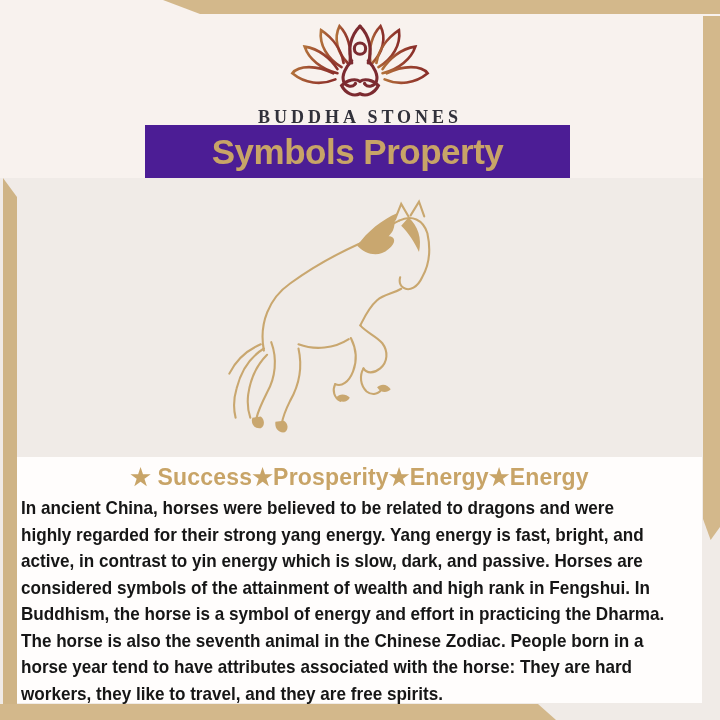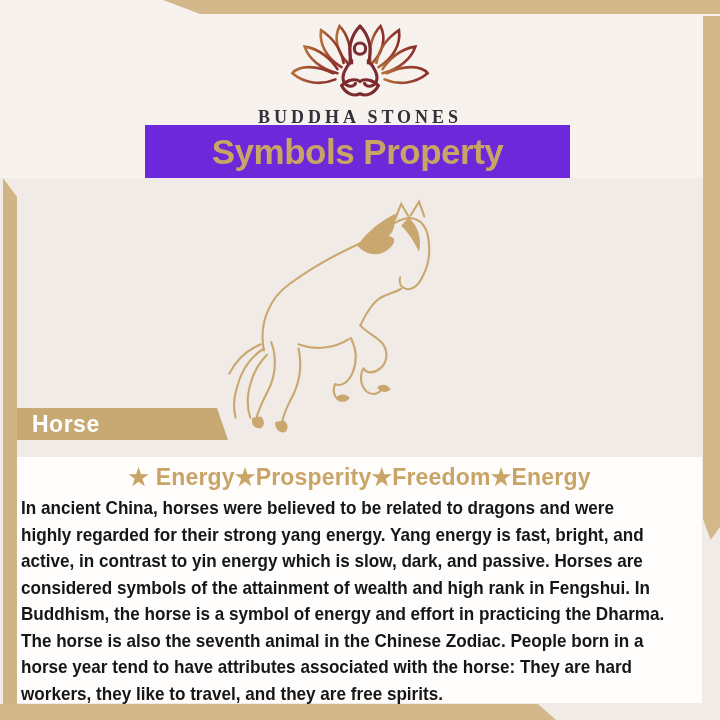--- a/index.html
+++ b/index.html
@@ -36,21 +36,21 @@
   
   .logo-wrap{position:absolute;top:22px;left:0;width:720px;text-align:center;}
   .logo-flower{display:block;margin:0 auto;width:170px;height:82px;}
   .brand-name{
     margin-top:3px;font-family:"Liberation Serif", serif;font-size:18px;
     font-weight:600;letter-spacing:4px;color:#31313a;
   }
   
   .title-banner{
     position:absolute;top:125px;left:145px;width:425px;height:53px;
-    background:#6d28d9;display:flex;align-items:center;justify-content:center;
+    background:#4c1d95;display:flex;align-items:center;justify-content:center;
   }
   .title-banner span{
     font-size:35px;font-weight:bold;color:#c8a467;letter-spacing:-0.5px;
   }
   
   .horse-art{position:absolute;top:185px;left:205px;width:275px;height:262px;}
   
   .horse-label{
     position:absolute;top:408px;left:17px;width:211px;height:32px;
     background:#c8a873;display:flex;align-items:center;
@@ -157,26 +157,23 @@
 
       <path d="M193,31 C202,39 206,51 203,64 C199,55 193,46 186,39 Z"></path>
 
       <path d="M163,193 C166,198 172,199 176,195 C173,190 167,189 163,193 Z"></path>
       <path d="M124,203 C128,208 134,208 137,203 C133,199 127,199 124,203 Z"></path>
       <path d="M44,222 C42,228 46,233 52,232 C56,230 56,224 52,221 Z"></path>
       <path d="M66,226 C65,232 69,237 75,236 C79,233 78,227 74,225 Z"></path>
     </g>
   </svg>
 
-  <div class="horse-label">
-    <span>Horse</span>
-  </div>
 
   <div class="text-box">
-    <div class="traits-line">★ Energy★Prosperity★Freedom★Energy</div>
+    <div class="traits-line">★ Success★Prosperity★Energy★Energy</div>
     <div class="para-line">In ancient China, horses were believed to be related to dragons and were</div>
     <div class="para-line">highly regarded for their strong yang energy. Yang energy is fast, bright, and</div>
     <div class="para-line">active, in contrast to yin energy which is slow, dark, and passive. Horses are</div>
     <div class="para-line">considered symbols of the attainment of wealth and high rank in Fengshui. In</div>
     <div class="para-line">Buddhism, the horse is a symbol of energy and effort in practicing the Dharma.</div>
     <div class="para-line">The horse is also the seventh animal in the Chinese Zodiac. People born in a</div>
     <div class="para-line">horse year tend to have attributes associated with the horse: They are hard</div>
     <div class="para-line">workers, they like to travel, and they are free spirits.</div>
   </div>
 

